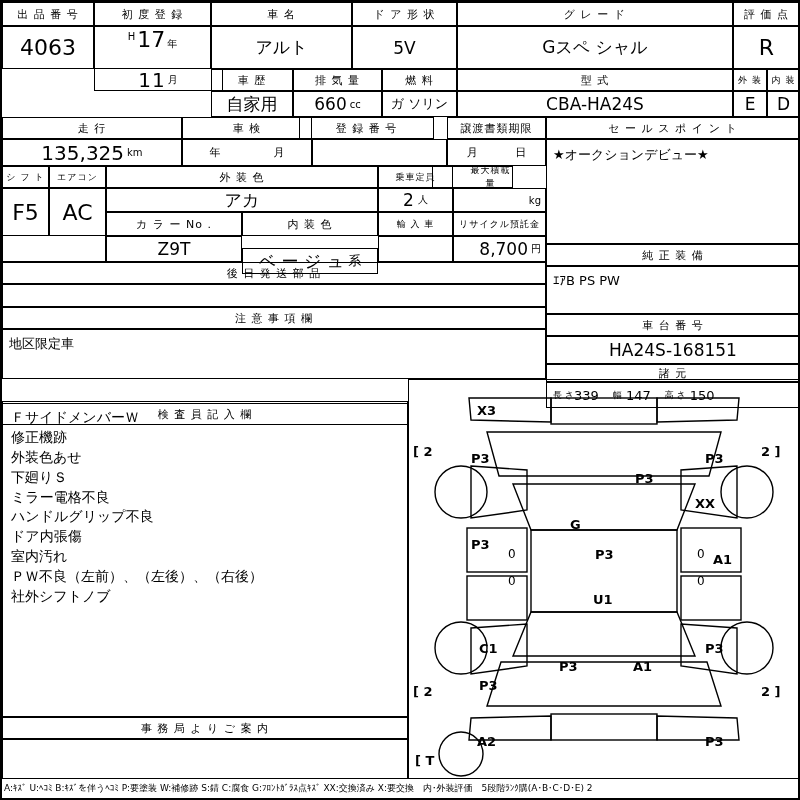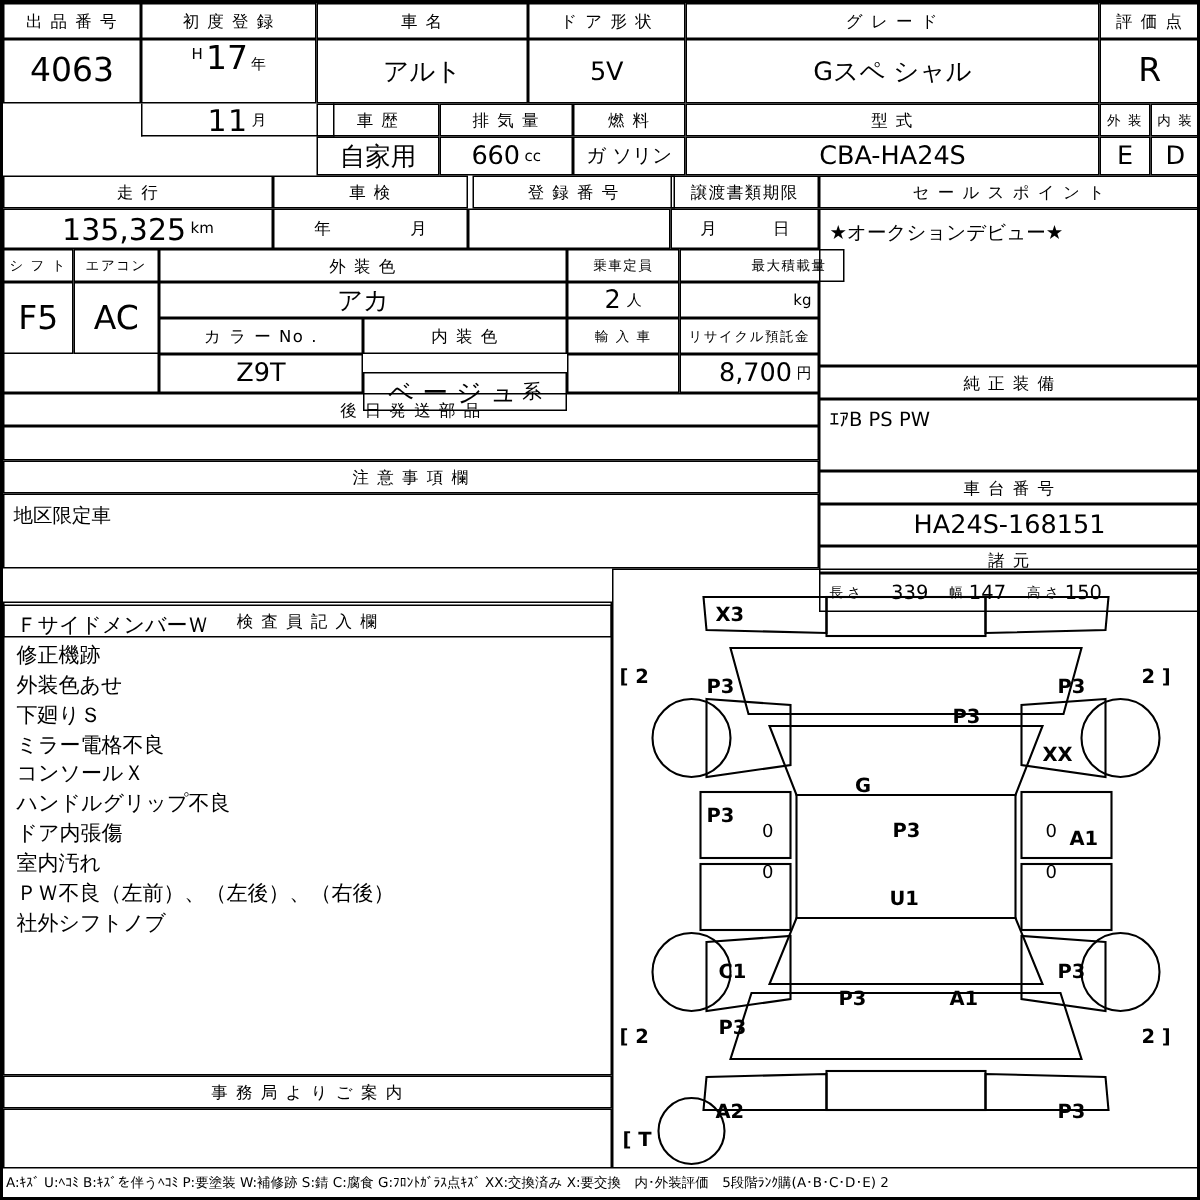--- a/index.html
+++ b/index.html
@@ -89,21 +89,21 @@
     <span class="med">660</span>
     <span class="unit" style="margin-left:3px;">cc</span>
   </div>
   <div class="cell val sm" style="left:380px;top:89px;width:75px;height:26px;">ガ ソリン</div>
   <div class="cell val med" style="left:455px;top:89px;width:276px;height:26px;">CBA-HA24S</div>
   <div class="cell val med" style="left:731px;top:89px;width:34px;height:26px;">E</div>
   <div class="cell val med" style="left:765px;top:89px;width:33px;height:26px;">D</div>
 
   <div class="cell lbl" style="left:0;top:115px;width:180px;height:22px;">走 行</div>
   <div class="cell lbl" style="left:180px;top:115px;width:130px;height:22px;">車 検</div>
-  <div class="cell lbl" style="left:313px;top:115px;width:135px;height:22px;">登 録 番 号</div>
+  <div class="cell lbl" style="left:297px;top:115px;width:135px;height:22px;">登 録 番 号</div>
   <div class="cell lbl" style="left:445px;top:115px;width:99px;height:22px;">譲渡書類期限</div>
 
   <div class="cell val" style="left:0;top:137px;width:180px;height:27px;">
     <span style="font-size:20px;">135,325</span>
     <span class="unit" style="margin-left:3px;">km</span>
   </div>
   <div class="cell" style="left:180px;top:137px;width:130px;height:27px;">
     <div style="display:flex;height:100%;align-items:center;justify-content:space-around;font-size:11px;">
       <span>年</span>
       <span>月</span>
@@ -114,21 +114,21 @@
     <div style="display:flex;height:100%;align-items:center;justify-content:space-around;font-size:11px;">
       <span>月</span>
       <span>日</span>
     </div>
   </div>
 
   <div class="cell lbl tiny" style="left:0;top:164px;width:47px;height:22px;">シ フ ト</div>
   <div class="cell lbl tiny" style="left:47px;top:164px;width:57px;height:22px;">エアコン</div>
   <div class="cell lbl" style="left:104px;top:164px;width:272px;height:22px;">外 装 色</div>
   <div class="cell lbl tiny" style="left:376px;top:164px;width:75px;height:22px;">乗車定員</div>
-  <div class="cell lbl tiny" style="left:451px;top:164px;width:110px;height:22px;padding-left:36px;">最大積載量</div>
+  <div class="cell lbl tiny" style="left:430px;top:164px;width:81px;height:22px;padding-left:36px;">最大積載量</div>
 
   <div class="cell val big" style="left:0;top:186px;width:47px;height:48px;">F5</div>
   <div class="cell val big" style="left:47px;top:186px;width:57px;height:48px;">AC</div>
   <div class="cell val med" style="left:104px;top:186px;width:272px;height:24px;">アカ</div>
   <div class="cell val" style="left:376px;top:186px;width:75px;height:24px;">
     <span class="med">2</span>
     <span class="unit" style="margin-left:4px;">人</span>
   </div>
   <div class="cell val vright" style="left:451px;top:186px;width:93px;height:24px;">
     <span class="sm"></span>
@@ -163,37 +163,36 @@
 
   <div class="cell lbl" style="left:544px;top:242px;width:254px;height:22px;">純 正 装 備</div>
   <div class="cell val vleft sm" style="left:544px;top:264px;width:254px;height:48px;align-items:flex-start;padding-top:6px;">ｴｱB PS PW</div>
 
   <div class="cell lbl" style="left:544px;top:312px;width:254px;height:22px;">車 台 番 号</div>
   <div class="cell val med" style="left:544px;top:334px;width:254px;height:28px;">HA24S-168151</div>
   <div class="cell lbl" style="left:544px;top:362px;width:254px;height:18px;">諸 元</div>
   <div class="cell" style="left:544px;top:380px;width:254px;height:26px;">
     <div style="display:flex;height:100%;align-items:center;">
       <span class="tiny" style="margin-left:6px;">長 さ</span>
-      <span class="sm" style="margin-left:20px;">339</span>
+      <span class="sm" style="margin-left:0;">339</span>
       <span class="tiny" style="margin-left:14px;">幅</span>
       <span class="sm" style="margin-left:4px;">147</span>
       <span class="tiny" style="margin-left:14px;">高 さ</span>
       <span class="sm" style="margin-left:4px;">150</span>
     </div>
   </div>
 
   <div class="cell lbl" style="left:0;top:377px;width:406px;height:22px;margin-top:24px;">検 査 員 記 入 欄</div>
   <div class="cell" style="left:0;top:399px;width:406px;height:316px;">
     <div class="insp-list">
       <div>ＦサイドメンバーＷ</div>
       <div>修正機跡</div>
       <div>外装色あせ</div>
       <div>下廻りＳ</div>
       <div>ミラー電格不良</div>
-      <div>コンソールＸ</div>
       <div>ハンドルグリップ不良</div>
       <div>ドア内張傷</div>
       <div>室内汚れ</div>
       <div>ＰＷ不良（左前）、（左後）、（右後）</div>
       <div>社外シフトノブ</div>
     </div>
   </div>
   <div class="cell lbl" style="left:0;top:715px;width:406px;height:22px;">事 務 局 よ り ご 案 内</div>
   <div class="cell val vleft sm" style="left:0;top:737px;width:406px;height:40px;"></div>
 

